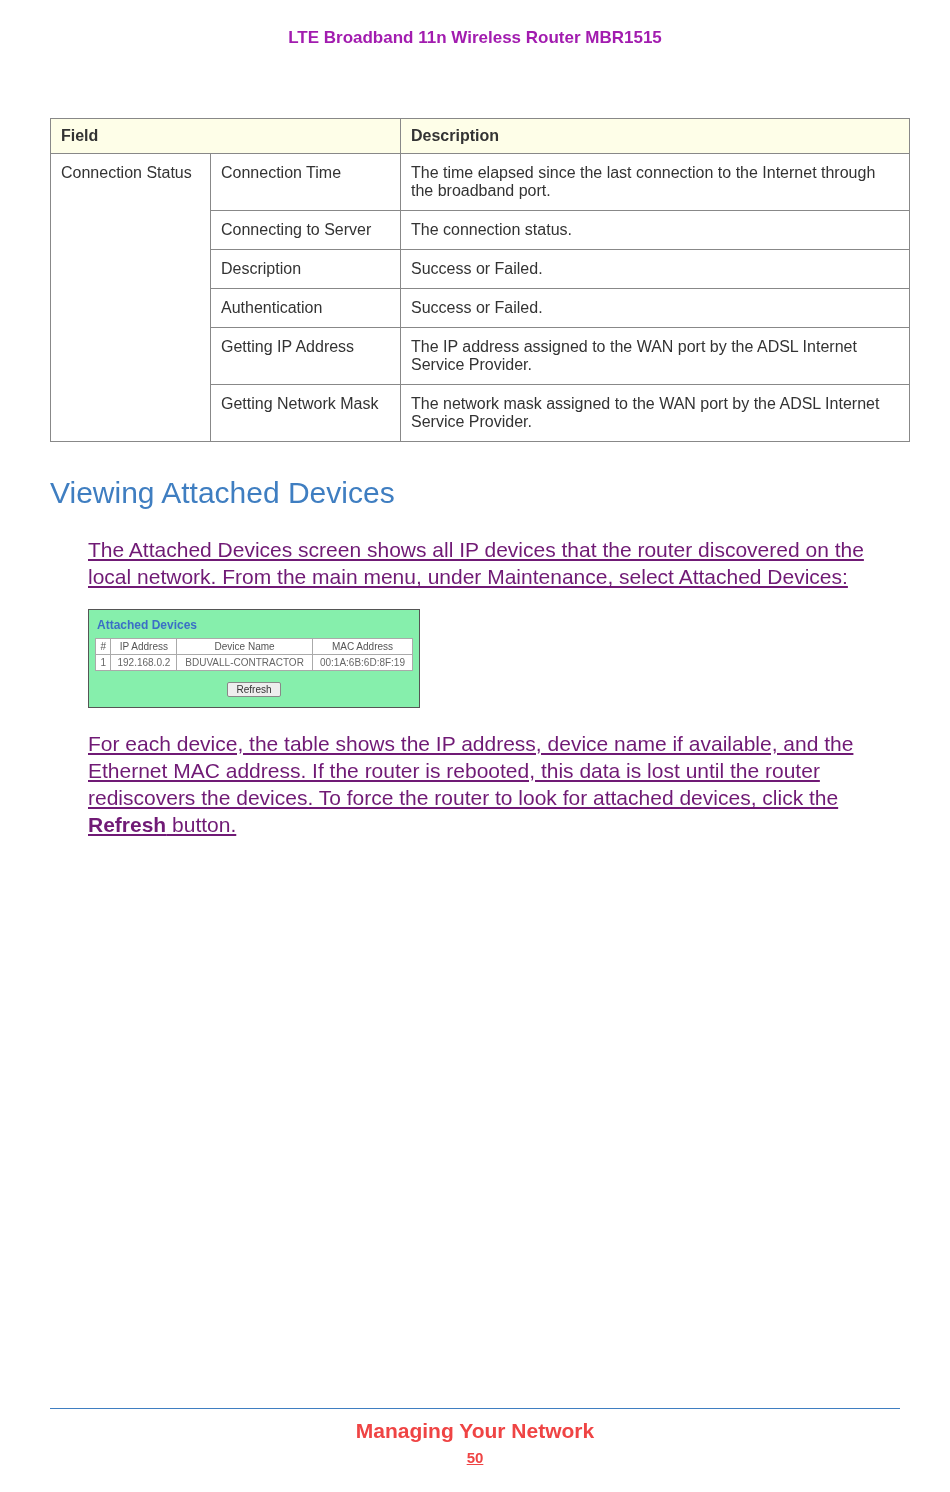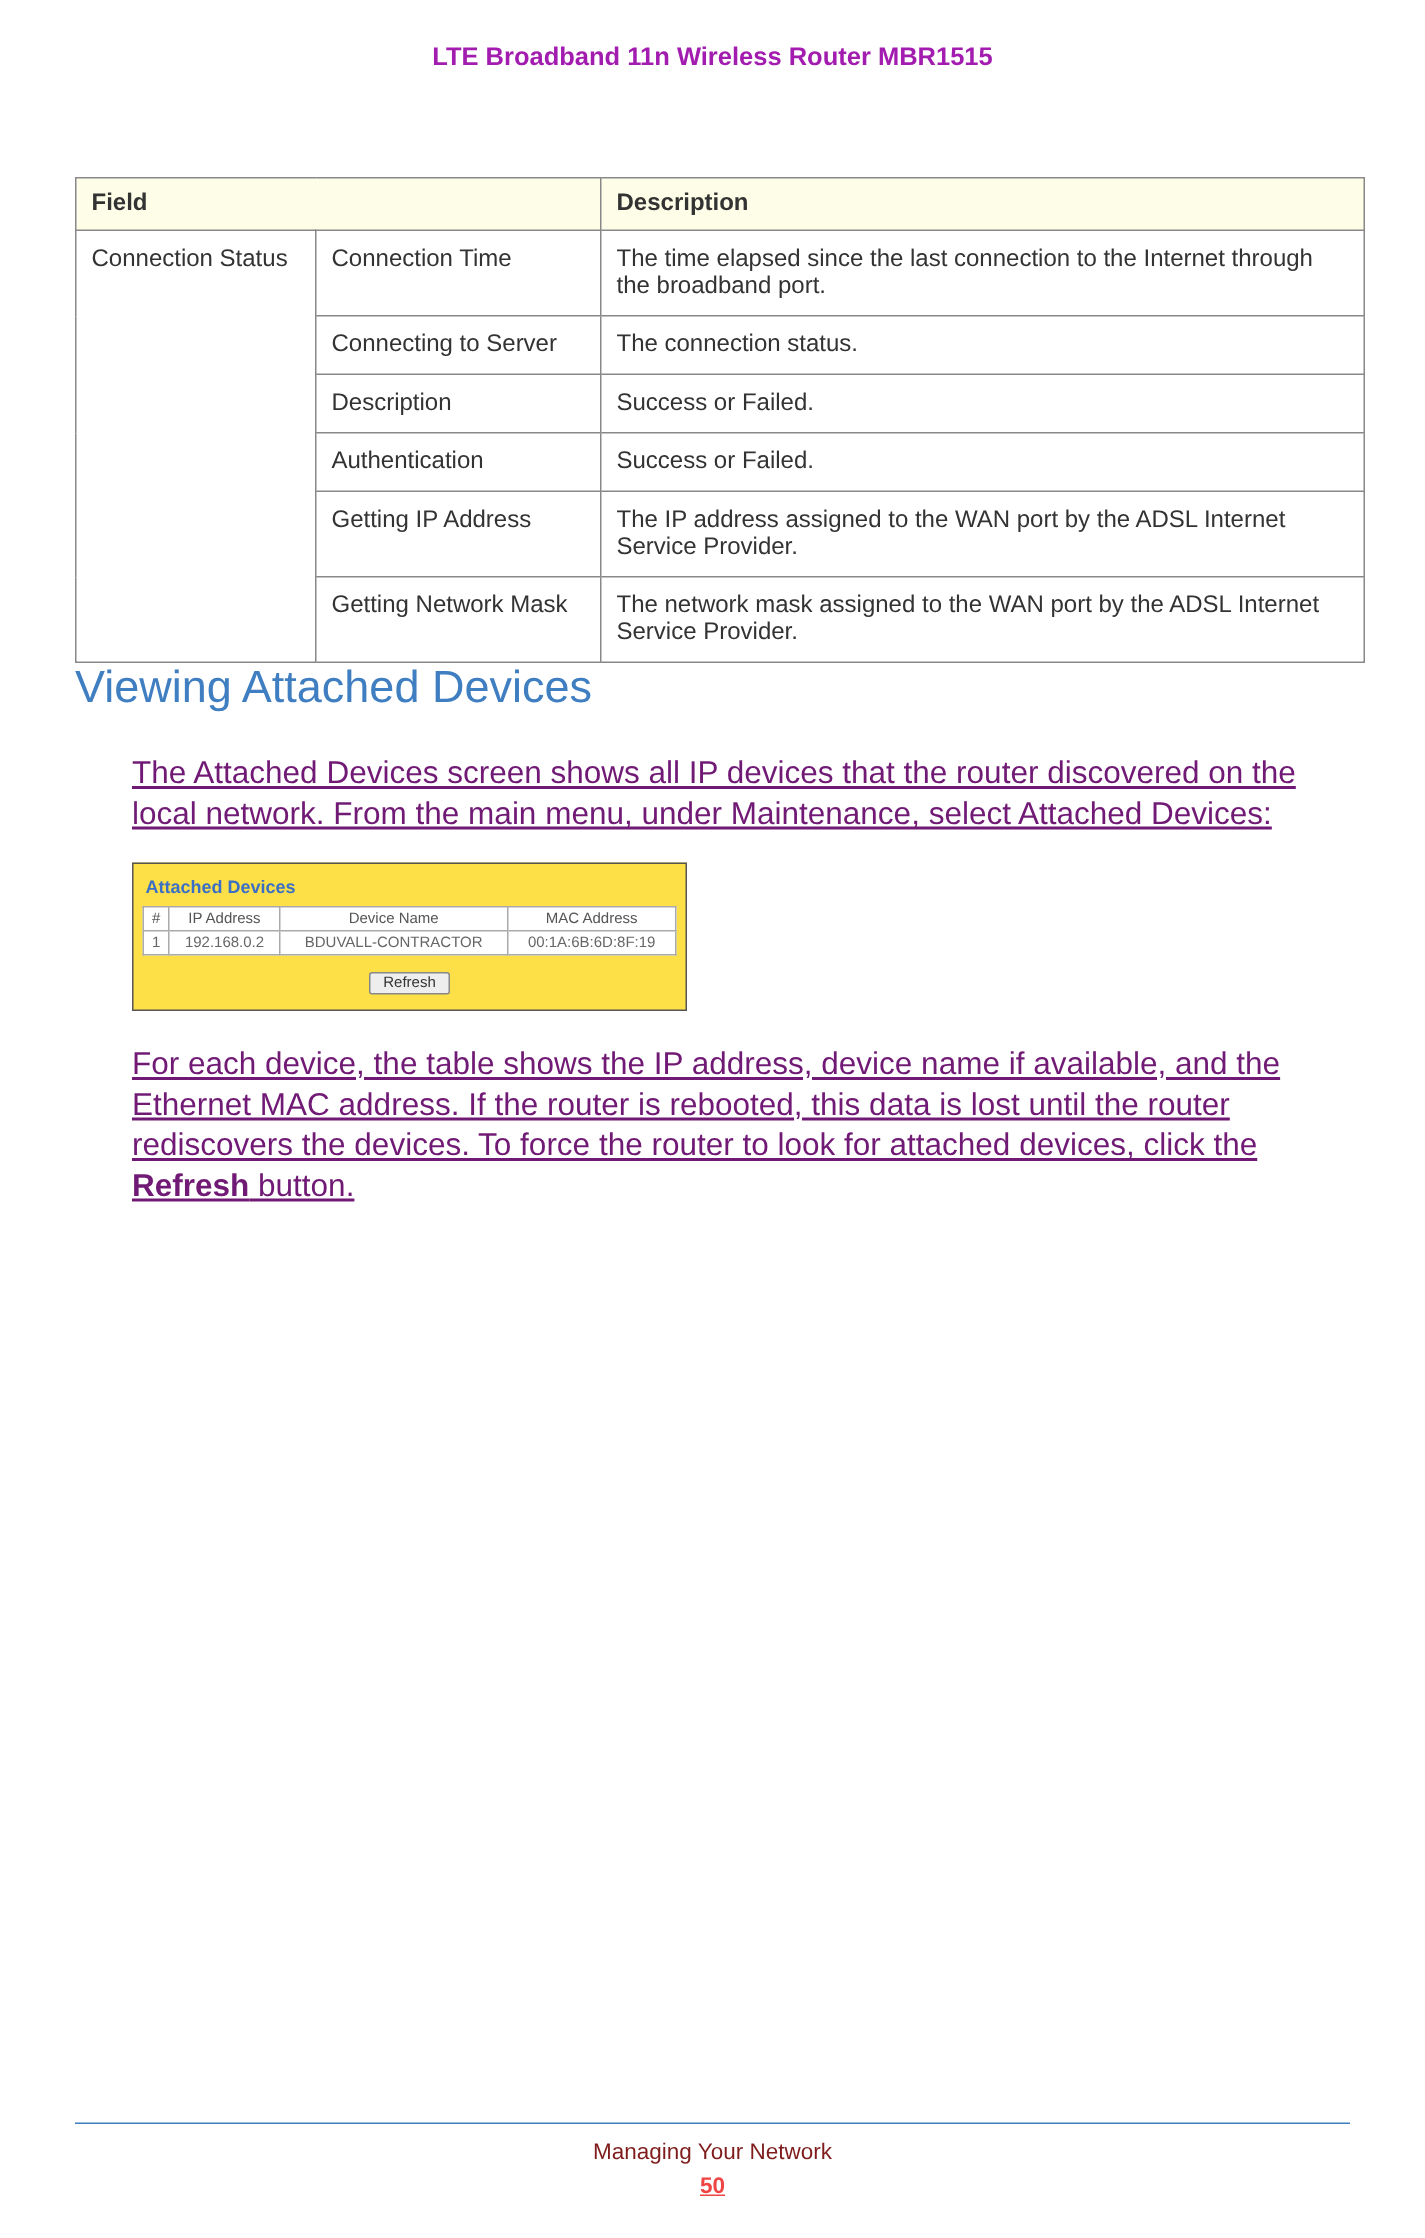--- a/index.html
+++ b/index.html
@@ -36,37 +36,38 @@
   }
   .fields-table td {
     border: 1px solid #888;
     padding: 10px 10px;
     vertical-align: top;
   }
   .section-heading {
     font-size: 30px;
     color: #3f7ec1;
     font-weight: normal;
+    margin-top: 34px;
     margin-bottom: 26px;
     font-family: "Trebuchet MS", "Segoe UI", Arial, sans-serif;
   }
   .body-text {
     font-size: 21px;
     line-height: 1.3;
     color: #701a75;
     padding-left: 38px;
     margin-bottom: 18px;
     text-decoration: underline;
   }
   .screenshot-panel {
     margin-left: 38px;
-    width: 370px;
+    width: 332px;
     border: 1px solid #555;
     padding: 6px 6px 10px 6px;
-    background: #fde047;
+    background: #86efac;
     margin-bottom: 22px;
   }
   .screenshot-title {
     color: #3b6fc6;
     font-size: 12px;
     font-weight: bold;
     padding: 2px 2px 6px 2px;
   }
   .device-table {
     width: 100%;
@@ -108,23 +109,23 @@
     left: 0;
     right: 0;
     text-align: center;
   }
   .footer-rule {
     border: none;
     border-top: 1px solid #3f7ec1;
     margin: 0 50px 10px 50px;
   }
   .footer-text {
-    font-size: 15px;
-    font-weight: normal;
-    color: #7f1d1d;
+    font-size: 21px;
+    font-weight: bold;
+    color: #ef4444;
   }
   .page-number {
     color: #ef4444;
     font-weight: bold;
     font-size: 15px;
     margin-top: 6px;
     text-decoration: underline;
   }
   .bold { font-weight: bold; }
 </style>

